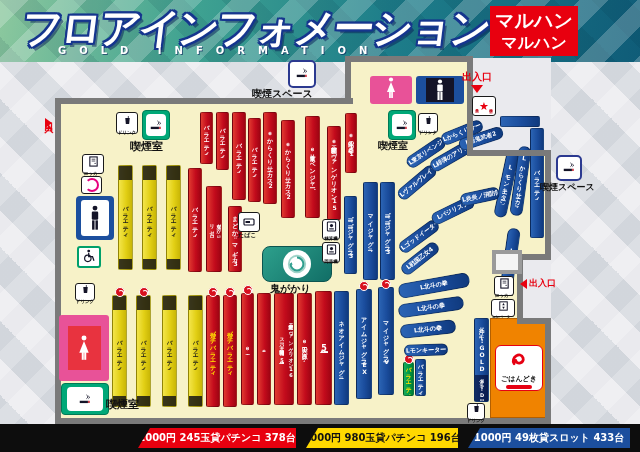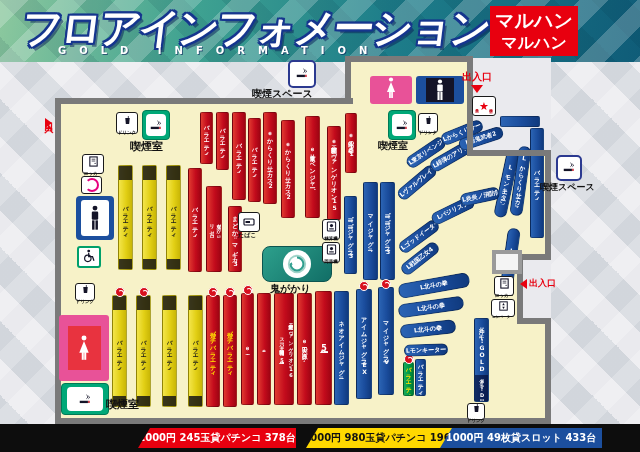--- a/index.html
+++ b/index.html
@@ -532,20 +532,29 @@
         </svg></span>
       <div class="flab">ロッカー</div>
     </div>
     <div class="fac wbox" style="left: 491px; top: 237px; width: 24px; height: 18px;">
       <span><svg width="11" height="10" viewBox="0 0 24 24">
           <rect x="3" y="2" width="18" height="20" fill="none" stroke="#141428" stroke-width="2.4"></rect>
           <path d="M9 10 L12 5 L15 10 Z M9 14 L12 19 L15 14 Z" fill="#141428"></path>
         </svg></span>
       <div class="flab" style="font-size: 3.5px;">エレベーター</div>
     </div>
+    <div class="fac" style="left: 490px; top: 256px; width: 58px; height: 100px; background: rgb(240, 131, 0); border: 1px solid rgb(179, 95, 0); display: flex; align-items: center; justify-content: center; z-index: 2;">
+      <div style="background:#fff;border:1.5px solid #e60012;border-radius:6px;width:46px;height:44px;display:flex;flex-direction:column;align-items:center;justify-content:center;gap:1px;">
+        <span><svg width="26" height="22" viewBox="0 0 32 26">
+            <path d="M10 20c-5-7 8-16 11-7 2 6-8 9-9 3" stroke="#e60012" stroke-width="3.4" fill="none" stroke-linecap="round"></path>
+          </svg></span>
+        <span style="font-size:7px;font-weight:bold;color:#111;">ごはんどき</span>
+        <span style="width:26px;height:4px;background:#e60012;border-radius:2px;"></span>
+      </div>
+    </div>
     <div class="fac wbox" style="left: 467px; top: 341px; width: 18px; height: 17px;">
       <span><svg width="9" height="11" viewBox="0 0 24 24">
           <path d="M6 5h12l-1.6 16H7.6z" fill="#141428"></path>
           <rect x="13" y="0" width="2" height="6" fill="#141428"></rect>
         </svg></span>
       <div class="flab">ドリンク</div>
     </div>
     <div class="door" style="left: 492px; top: 188px; width: 30px; height: 24px;"></div>
     <div class="entr" style="left: 42px; top: 54px; flex-direction: column; gap: 2px;">
       <span style="writing-mode:vertical-rl;text-orientation:upright;font-size:9px;">出入口</span>
@@ -557,14 +566,14 @@
     </div>
     <div class="entr" style="left: 520px; top: 215px; gap: 2px;">
       <span class="tri" style="border-top:5px solid transparent;border-bottom:5px solid transparent;border-right:7px solid #e8000f;"></span>
       <span style="font-size:9px;">出入口</span>
     </div>
   </div>
 
 <div class="footer" id="footer">
 <div class="ratebox" style="left: 138px; width: 158px; background: rgb(232, 0, 15); color: rgb(255, 255, 255);">1000円 245玉貸パチンコ 378台</div>
     <div class="ratebox" style="left: 306px; width: 152px; background: rgb(255, 216, 0); color: rgb(17, 17, 17);">1000円 980玉貸パチンコ 196台</div>
-    <div class="ratebox" style="left: 440px; width: 162px; background: rgb(28, 79, 158); color: rgb(255, 255, 255);">1000円 49枚貸スロット 433台</div>
+    <div class="ratebox" style="left: 468px; width: 162px; background: rgb(28, 79, 158); color: rgb(255, 255, 255);">1000円 49枚貸スロット 433台</div>
   </div>
 
 </body></html>

